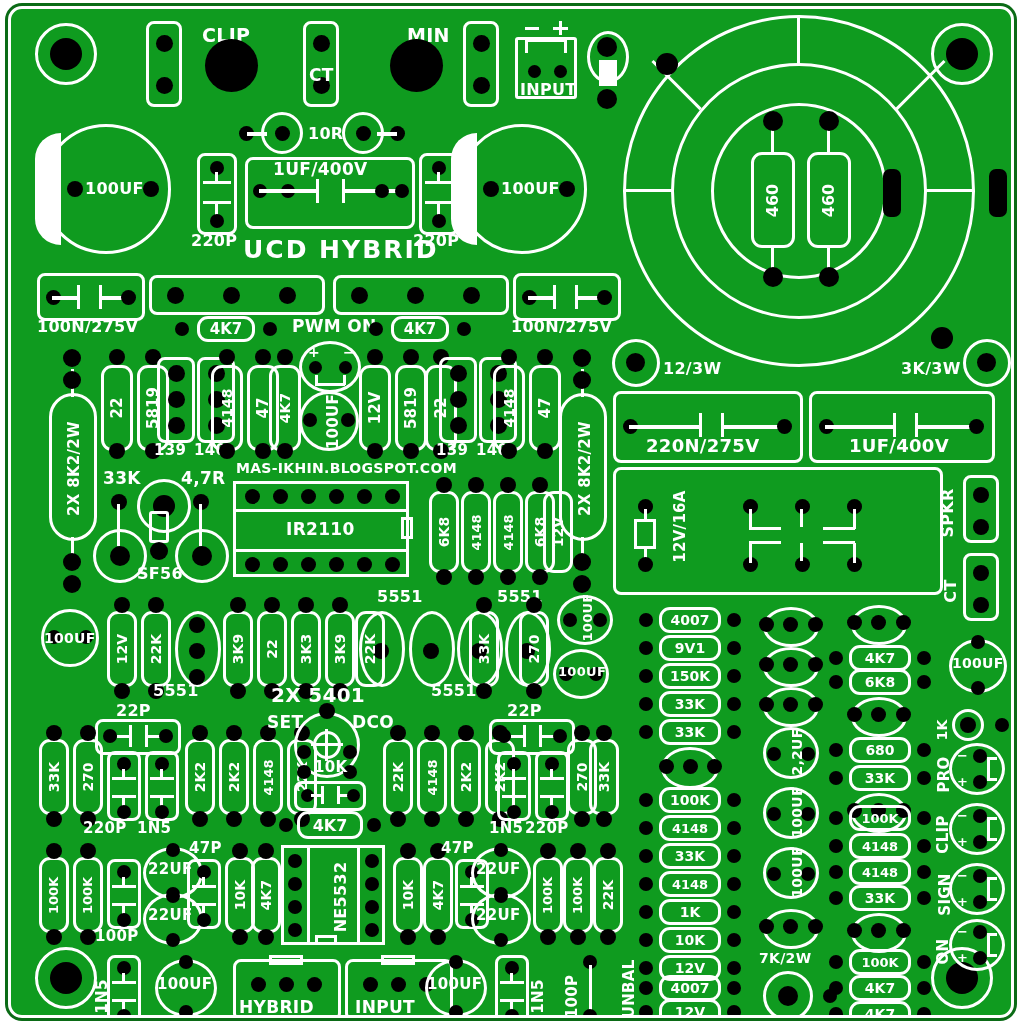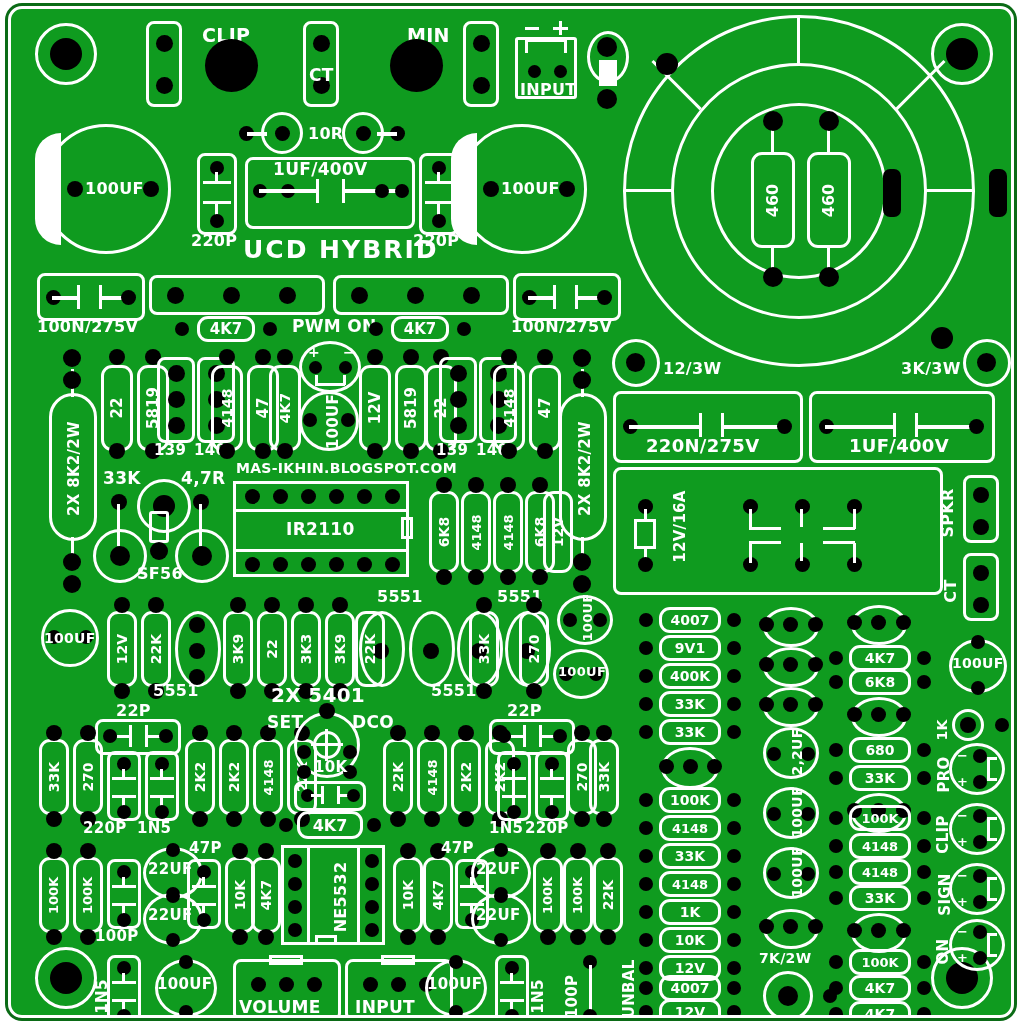--- a/index.html
+++ b/index.html
@@ -769,21 +769,21 @@
     <div class="circ" style="left:144px;top:950px;width:62px;height:58px;"></div>
     <div class="pad" style="left:168px;top:946px;width:14px;height:14px;"></div>
     <div class="pad" style="left:168px;top:996px;width:14px;height:14px;"></div>
     <div class="lbl" style="left:146px;top:968px;font-size:15px;">100UF</div>
 
     <div class="box" style="left:222px;top:950px;width:108px;height:62px;"></div>
     <div class="boxsq" style="left:258px;top:946px;width:34px;height:10px;"></div>
     <div class="pad" style="left:240px;top:968px;width:15px;height:15px;"></div>
     <div class="pad" style="left:268px;top:968px;width:15px;height:15px;"></div>
     <div class="pad" style="left:296px;top:968px;width:15px;height:15px;"></div>
-    <div class="lbl" style="left:228px;top:990px;font-size:17px;">VOLUME</div>
+    <div class="lbl" style="left:228px;top:990px;font-size:17px;">HYBRID</div>
 
     <div class="box" style="left:334px;top:950px;width:108px;height:62px;"></div>
     <div class="boxsq" style="left:370px;top:946px;width:34px;height:10px;"></div>
     <div class="pad" style="left:352px;top:968px;width:15px;height:15px;"></div>
     <div class="pad" style="left:380px;top:968px;width:15px;height:15px;"></div>
     <div class="pad" style="left:408px;top:968px;width:15px;height:15px;"></div>
     <div class="lbl" style="left:344px;top:990px;font-size:17px;">INPUT</div>
 
     <div class="circ" style="left:414px;top:950px;width:62px;height:58px;"></div>
     <div class="pad" style="left:438px;top:946px;width:14px;height:14px;"></div>
@@ -809,21 +809,21 @@
       <span style="font-size:14px;">4007</span>
     </div>
     <div class="pad" style="left:628px;top:604px;width:14px;height:14px;"></div>
     <div class="pad" style="left:716px;top:604px;width:14px;height:14px;"></div>
     <div class="res" style="left:648px;top:626px;width:62px;height:26px;">
       <span style="font-size:14px;">9V1</span>
     </div>
     <div class="pad" style="left:628px;top:632px;width:14px;height:14px;"></div>
     <div class="pad" style="left:716px;top:632px;width:14px;height:14px;"></div>
     <div class="res" style="left:648px;top:654px;width:62px;height:26px;">
-      <span style="font-size:14px;">400K</span>
+      <span style="font-size:14px;">150K</span>
     </div>
     <div class="pad" style="left:628px;top:660px;width:14px;height:14px;"></div>
     <div class="pad" style="left:716px;top:660px;width:14px;height:14px;"></div>
     <div class="res" style="left:648px;top:682px;width:62px;height:26px;">
       <span style="font-size:14px;">33K</span>
     </div>
     <div class="pad" style="left:628px;top:688px;width:14px;height:14px;"></div>
     <div class="pad" style="left:716px;top:688px;width:14px;height:14px;"></div>
     <div class="res" style="left:648px;top:710px;width:62px;height:26px;">
       <span style="font-size:14px;">33K</span>

